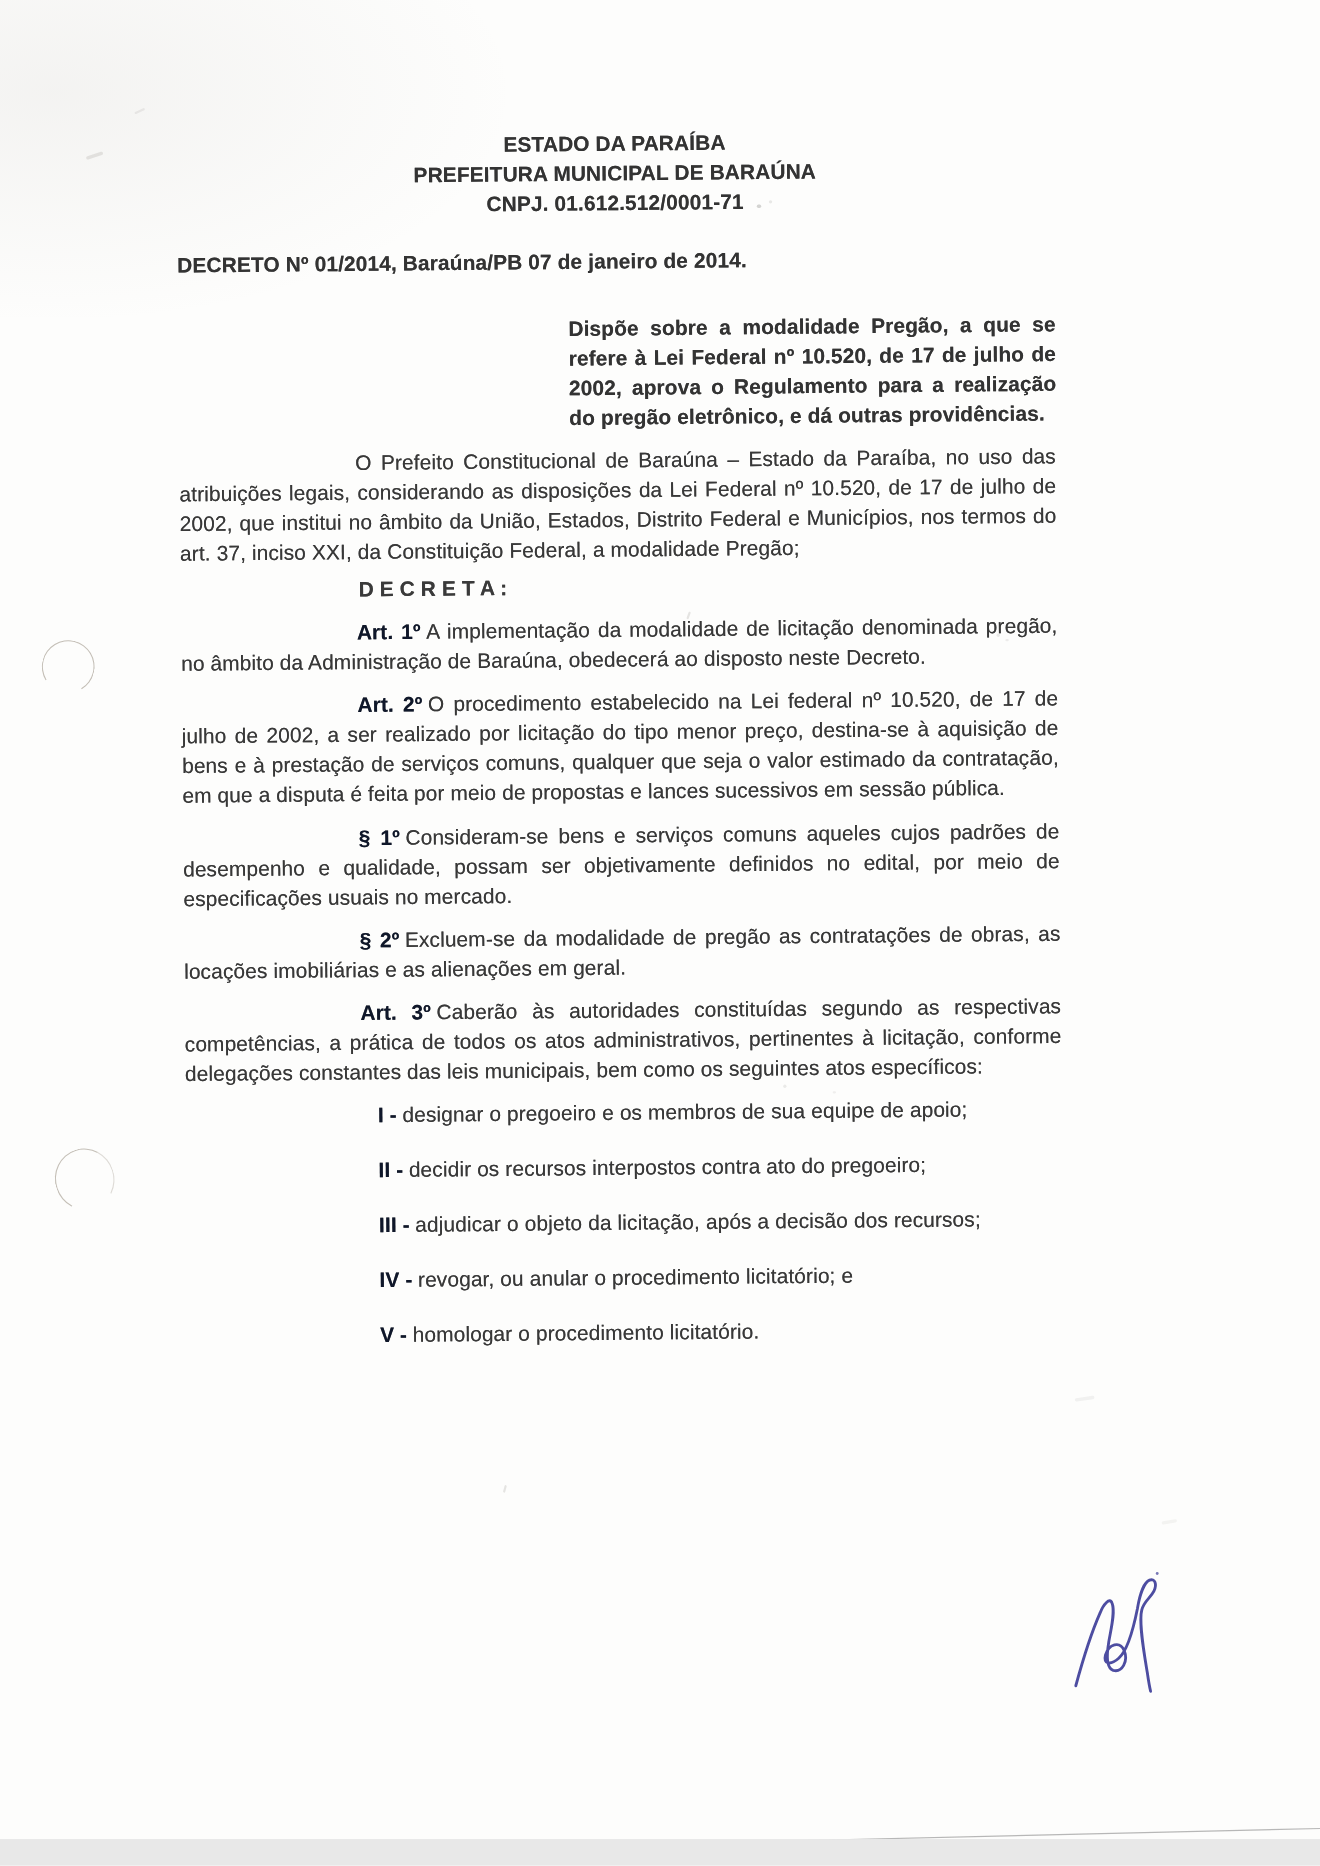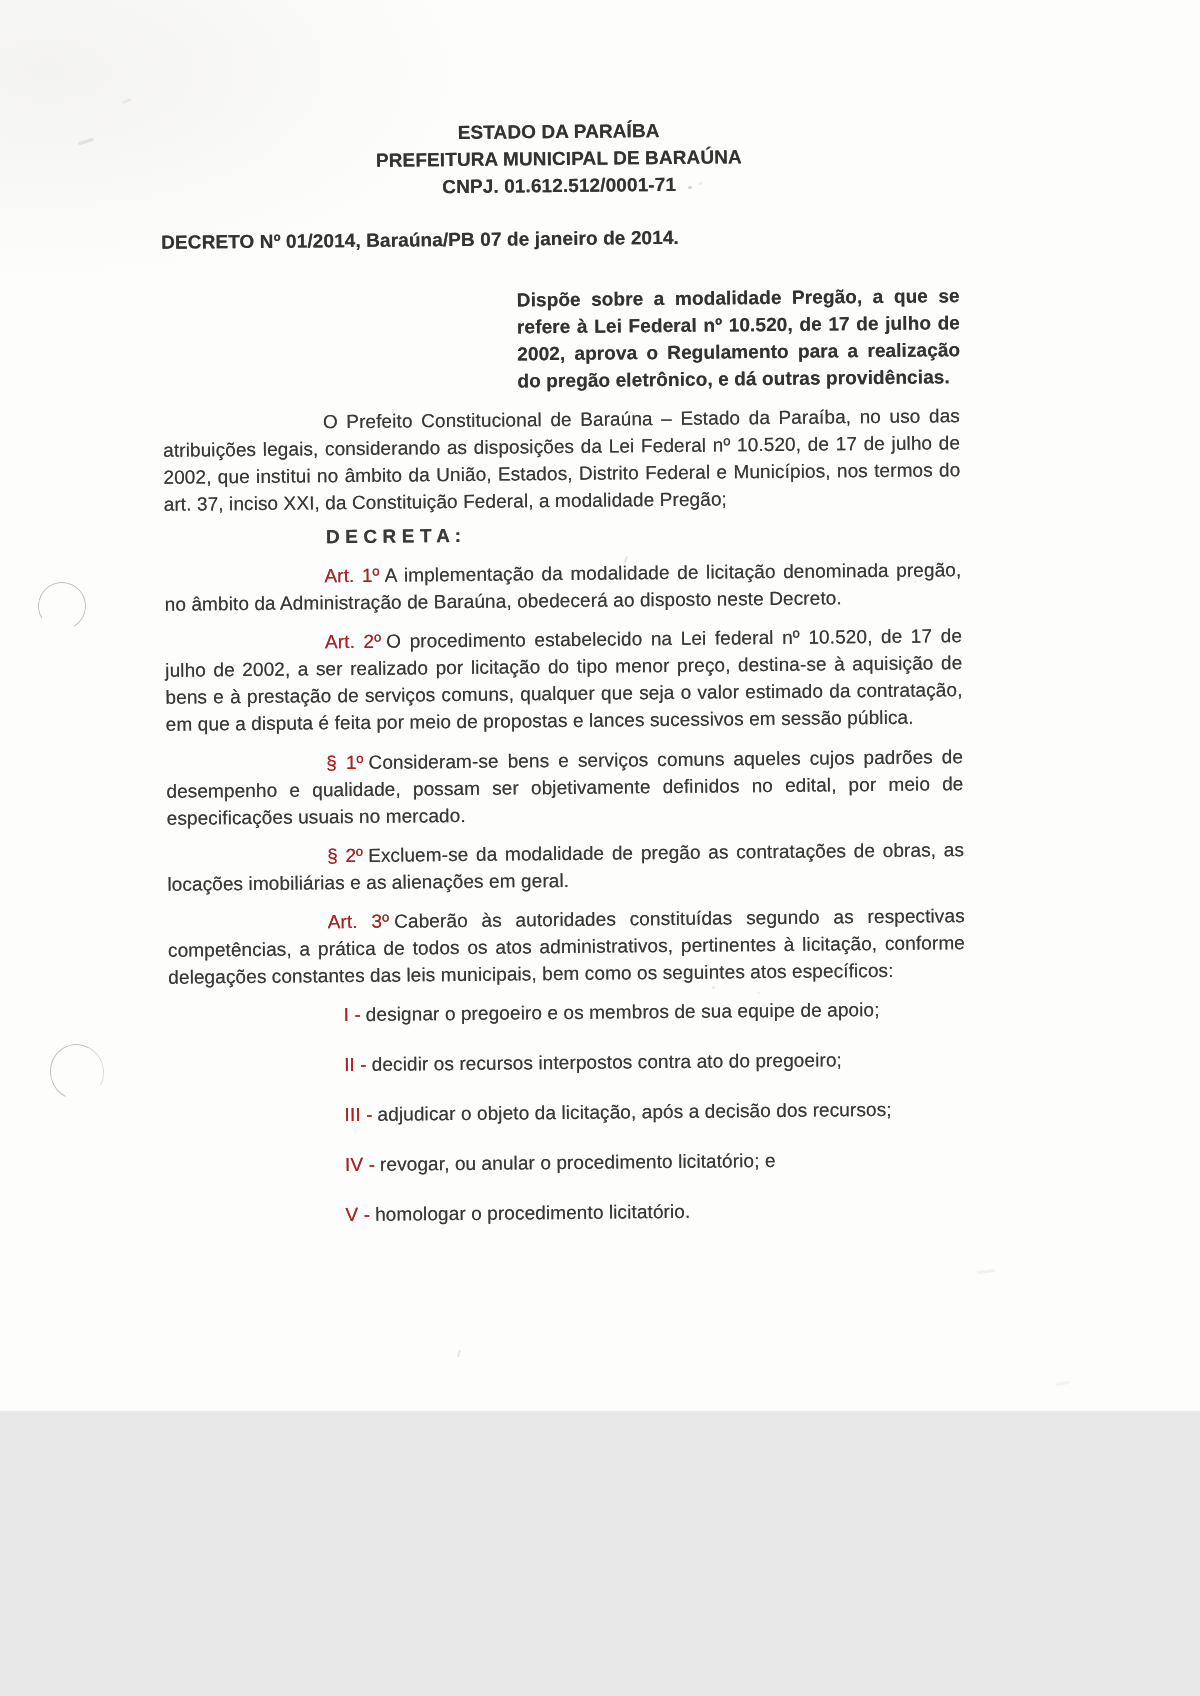--- a/index.html
+++ b/index.html
@@ -1,20 +1,20 @@
 <!DOCTYPE html>
 <html lang="pt"><head>
 <meta charset="utf-8">
 <title>Decreto Nº 01/2014 - Baraúna/PB</title>
 <style>
   html, body { margin: 0; padding: 0; background: #e8e8e8; }
   .page {
     position: relative;
     width: 1200px;
-    height: 1411px;
+    height: 1672px;
     margin: 0 auto;
     background: #fdfdfc;
     overflow: hidden;
     font-family: "Liberation Sans", "DejaVu Sans", sans-serif;
     color: #383838;
   }
   
   .scan-shade {
     position: absolute; left: 0; top: 0; width: 100%; height: 100%;
     background: radial-gradient(ellipse 600px 300px at 4% 5%, rgba(160,155,148,0.10), rgba(0,0,0,0) 70%);
@@ -50,21 +50,21 @@
     margin: 12px 0 0 0;
     text-align: justify;
     text-indent: 160px;
   }
   .para.tight { margin-top: 13px; }
   .decreta {
     margin: 7px 0 0 162px;
     font-weight: 600;
     color: #3a3a3a;
   }
-  .lbl { font-weight: 400; margin-right: 5px; color: #b91c1c; }
+  .lbl { font-weight: 700; margin-right: 5px; color: #0f172a; }
   .list { margin: 0; padding: 0; }
   .list-item {
     margin: 23px 0 0 175px;
     text-align: left;
     text-indent: 0;
   }
   .list-item:first-child { margin-top: 12px; }
 
   
   .pencil-circle {

